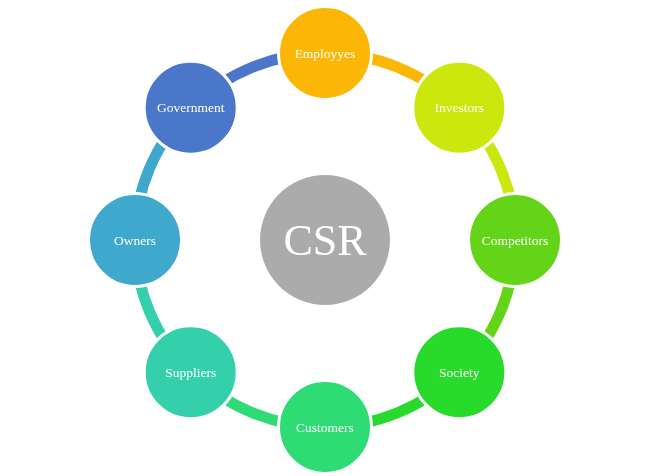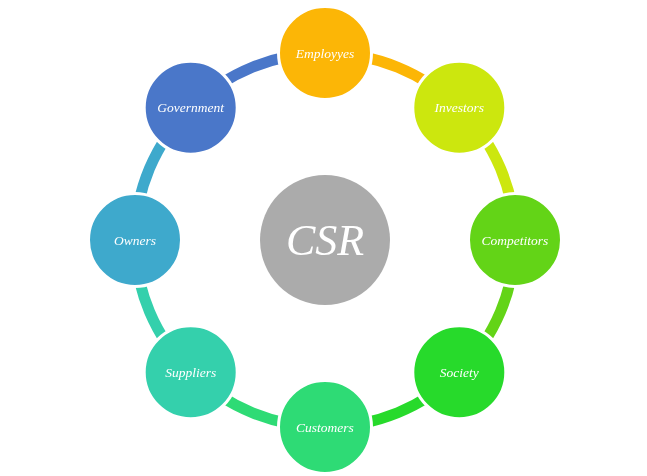--- a/index.html
+++ b/index.html
@@ -7,21 +7,20 @@
     padding: 0;
     background: #ffffff;
   }
   .stage {
     position: relative;
     width: 647px;
     height: 476px;
     background: #ffffff;
     overflow: hidden;
     font-family: "Liberation Serif", "DejaVu Serif", serif;
-    font-style: italic;
   }
   svg.diagram {
     display: block;
     width: 647px;
     height: 476px;
   }
   .ring-seg {
     fill: none;
     stroke-width: 11;
     stroke-linecap: butt;

